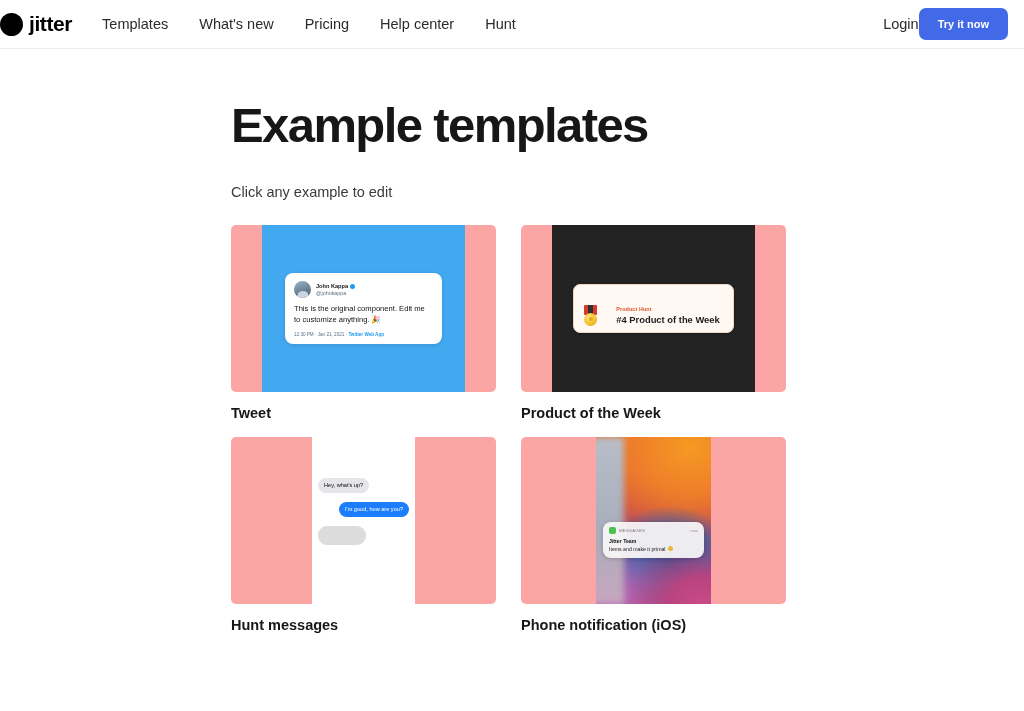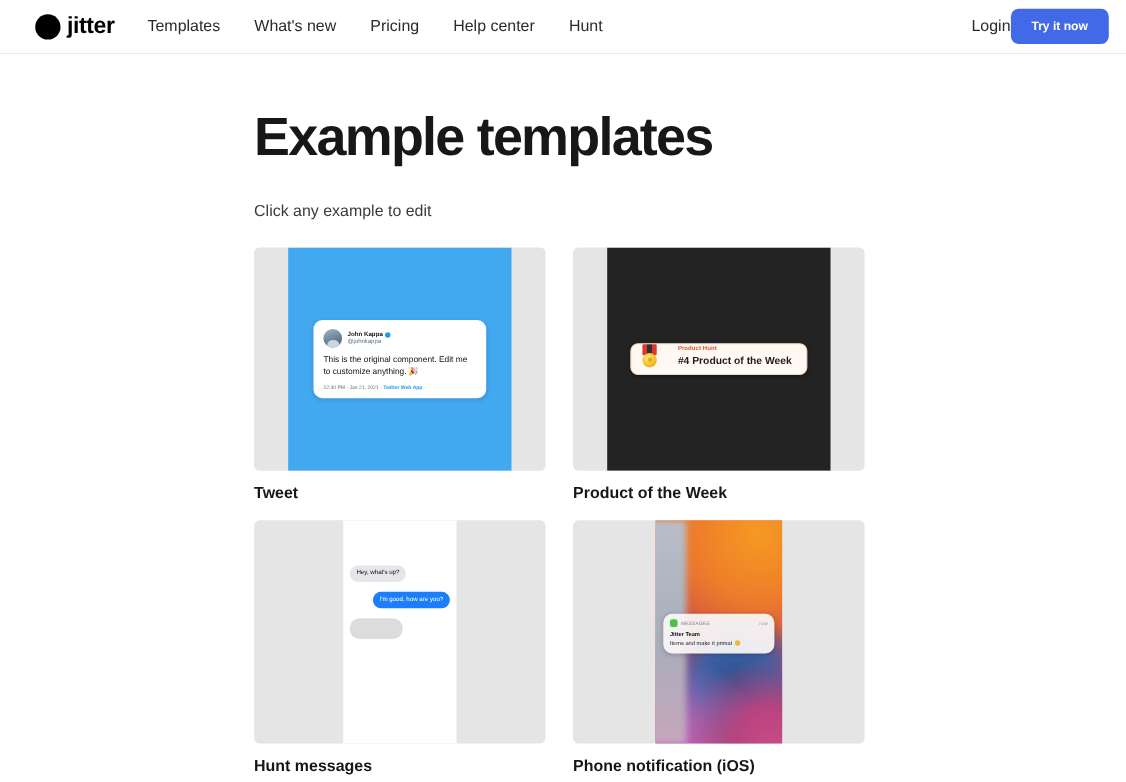--- a/index.html
+++ b/index.html
@@ -10,21 +10,21 @@
     font-family: "Liberation Sans", sans-serif;
     color: #111111;
     overflow: hidden;
   }
 
   
   .header {
     height: 49px;
     display: flex;
     align-items: center;
-    padding: 0 16px 0 32px;
+    padding: 0 16px 0 0;
     border-bottom: 1px solid #ececec;
     background: #fff;
   }
   .brand {
     display: flex;
     align-items: center;
     gap: 6px;
     margin-right: 30px;
   }
   .brand-dot {
@@ -94,24 +94,24 @@
   .grid {
     margin-top: 25px;
     display: grid;
     grid-template-columns: 265px 265px;
     column-gap: 25px;
     row-gap: 16px;
   }
   .card { width: 265px; }
   .thumb {
     width: 265px;
-    height: 203px;
+    height: 167px;
     border-radius: 5px;
     overflow: hidden;
-    background: #e5e5e5;
+    background: #fca5a5;
     position: relative;
     cursor: pointer;
     display: flex;
     justify-content: center;
   }
   .card-label {
     margin-top: 13px;
     font-size: 14.5px;
     font-weight: bold;
     color: #17171a;
@@ -193,21 +193,21 @@
     height: 100%;
     background: #232323;
     display: flex;
     align-items: center;
     justify-content: center;
   }
   .ph-card {
     background: #fff8f3;
     border: 1px solid #f0d7c4;
     border-radius: 7px;
-    padding: 0 13px 6px 9px;
+    padding: 20px 13px 6px 9px;
     display: flex;
     align-items: center;
     gap: 18px;
     box-shadow: 0 1px 3px rgba(0,0,0,.3);
   }
   .ph-medal {
     width: 15px; height: 21px;
     position: relative;
     flex: none;
   }

